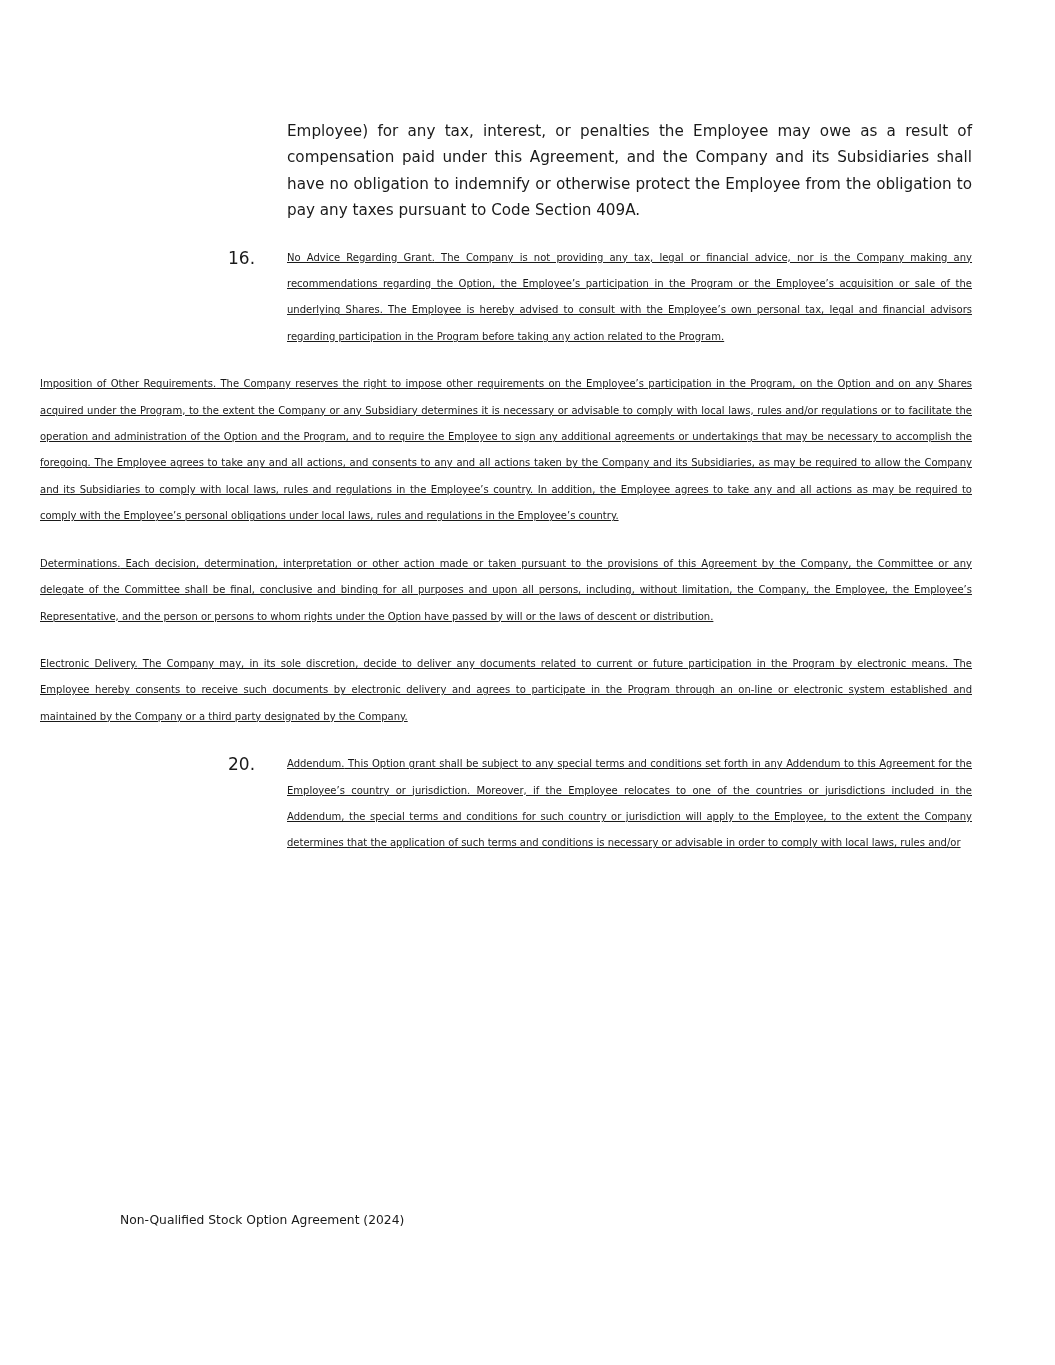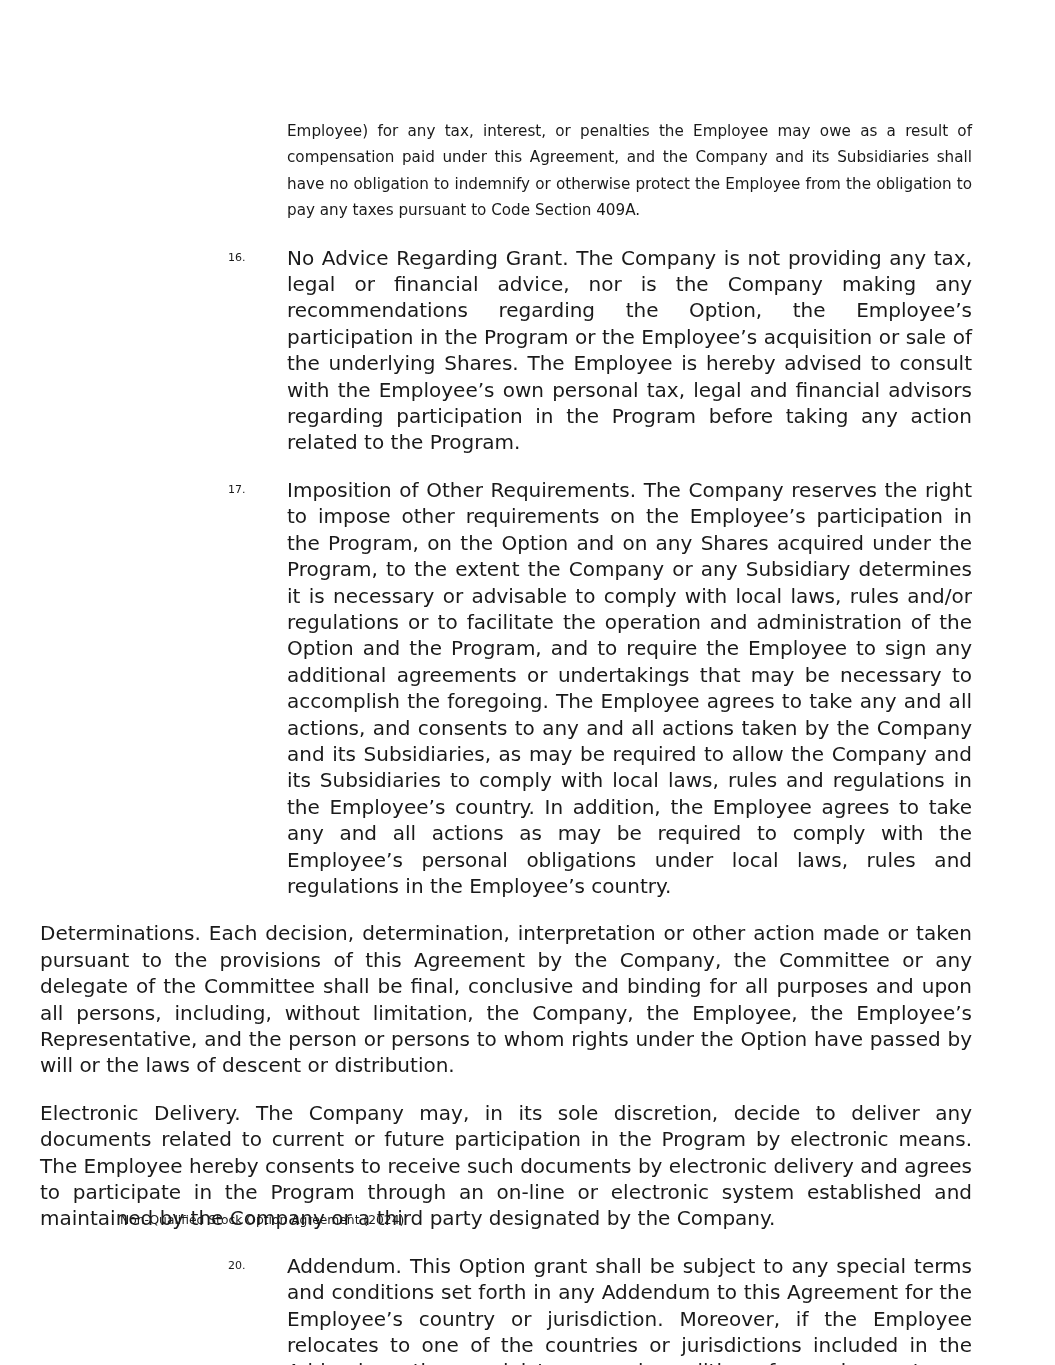--- a/index.html
+++ b/index.html
@@ -40,29 +40,30 @@
     display: flex;
     align-items: flex-start;
     padding: 0 123px 0 0;
     margin-top: 21px;
   }
   .clause-num {
     width: 247px;
     flex: 0 0 247px;
     box-sizing: border-box;
     padding-left: 188px;
-    font-size: 11px;
+    font-size: 17px;
     line-height: 26.4px;
   }
   .clause-body {
     flex: 1 1 auto;
-    font-size: 20px;
+    font-size: 10px;
     line-height: 26.4px;
     text-align: justify;
     text-justify: inter-word;
+    text-decoration: underline;
   }
   .clause-title {
     font-weight: normal;
   }
   .footer {
     position: absolute;
     left: 120px;
     top: 1212px;
     font-size: 12.3px;
     line-height: 16px;
@@ -84,21 +85,20 @@
   <div class="body-area">
 
     <p class="lead-para">Employee) for any tax, interest, or penalties the Employee may owe as a result of compensation paid under this Agreement, and the Company and its Subsidiaries shall have no obligation to indemnify or otherwise protect the Employee from the obligation to pay any taxes pursuant to Code Section 409A.</p>
 
     <div class="clause">
       <div class="clause-num">16.</div>
       <div class="clause-body"><span class="clause-title">No Advice Regarding Grant.</span><span>  The Company is not providing any tax, legal or financial advice, nor is the Company making any recommendations regarding the Option, the Employee’s participation in the Program or the Employee’s acquisition or sale of the underlying Shares.  The Employee is hereby advised to consult with the Employee’s own personal tax, legal and financial advisors regarding participation in the Program before taking any action related to the Program.</span></div>
     </div>
 
     <div class="clause">
-      <div class="clause-num">17.</div>
       <div class="clause-body"><span class="clause-title">Imposition of Other Requirements.</span><span>  The Company reserves the right to impose other requirements on the Employee’s participation in the Program, on the Option and on any Shares acquired under the Program, to the extent the Company or any Subsidiary determines it is necessary or advisable to comply with local laws, rules and/or regulations or to facilitate the operation and administration of the Option and the Program, and to require the Employee to sign any additional agreements or undertakings that may be necessary to accomplish the foregoing.  The Employee agrees to take any and all actions, and consents to any and all actions taken by the Company and its Subsidiaries, as may be required to allow the Company and its Subsidiaries to comply with local laws, rules and regulations in the Employee’s country.  In addition, the Employee agrees to take any and all actions as may be required to comply with the Employee’s personal obligations under local laws, rules and regulations in the Employee’s country.</span></div>
     </div>
 
     <div class="clause">
       <div class="clause-body"><span class="clause-title">Determinations.</span><span>  Each decision, determination, interpretation or other action made or taken pursuant to the provisions of this Agreement by the Company, the Committee or any delegate of the Committee shall be final, conclusive and binding for all purposes and upon all persons, including, without limitation, the Company, the Employee, the Employee’s Representative, and the person or persons to whom rights under the Option have passed by will or the laws of descent or distribution.</span></div>
     </div>
 
     <div class="clause">
       <div class="clause-body"><span class="clause-title">Electronic Delivery.</span><span>  The Company may, in its sole discretion, decide to deliver any documents related to current or future participation in the Program by electronic means.  The Employee hereby consents to receive such documents by electronic delivery and agrees to participate in the Program through an on-line or electronic system established and maintained by the Company or a third party designated by the Company.</span></div>
     </div>

